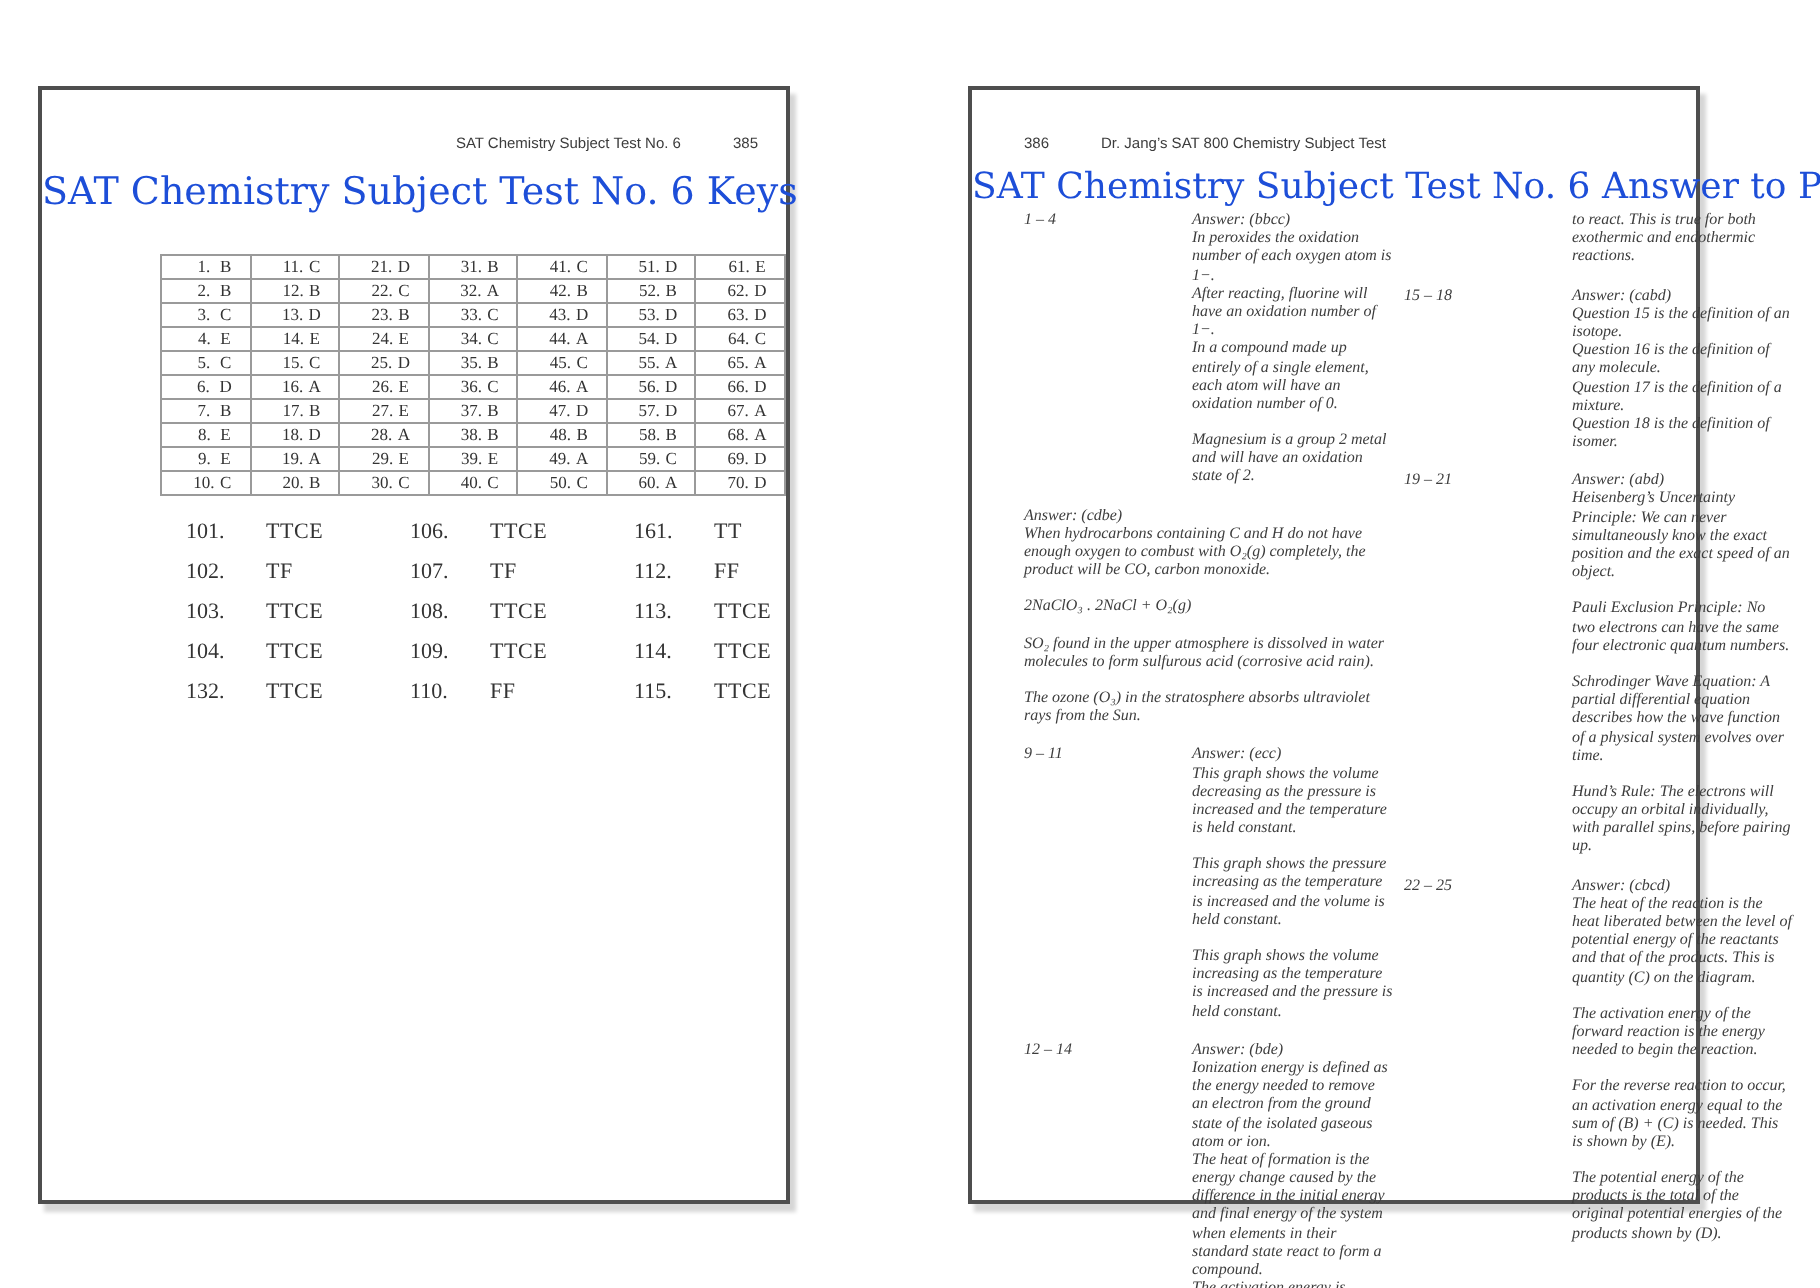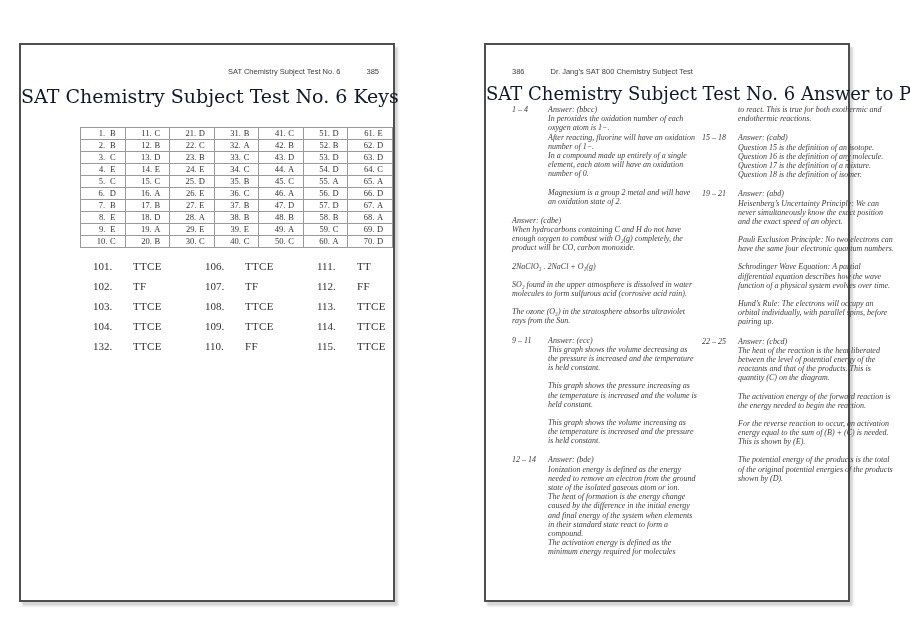--- a/index.html
+++ b/index.html
@@ -18,21 +18,21 @@
   .running-head{
     position:absolute;top:22px;font-family:"Liberation Sans", sans-serif;
     font-size:7.5px;color:#3c3c3c;white-space:nowrap;
   }
   #page-left .running-head{right:14px;}
   #page-right .running-head{left:26px;}
   .head-gap{display:inline-block;width:26px;}
 
   .page-title{
     position:absolute;left:0;right:0;text-align:center;
-    font-family:"DejaVu Serif", serif;color:#0f172a;white-space:nowrap;
+    font-family:"DejaVu Serif", serif;color:#1d4ed8;white-space:nowrap;
   }
   #page-left .page-title{top:40px;font-size:19px;}
   #page-right .page-title{top:38px;font-size:18px;}
 
   
   .key-table{
     position:absolute;top:82px;left:59px;border-collapse:collapse;text-align:center;
   }
   .key-table td{
     width:45px;height:11px;border:1px solid #9a9a9a;
@@ -49,21 +49,21 @@
   .tf-col:nth-child(3){left:224px;}
   .tf-row{height:20px;font-size:11px;color:#333;white-space:nowrap;}
   .tf-num{display:inline-block;width:40px;}
   .tf-val{letter-spacing:0.3px;}
 
   
   .answers{position:absolute;top:60px;left:26px;width:384px;display:flex;}
   .ans-col{box-sizing:border-box;}
   .ans-col.left{width:185px;margin-right:5px;}
   .ans-col.right{width:194px;}
-  .section{display:flex;margin-bottom:10px;}
+  .section{display:flex;margin-bottom:10px;gap:48px;}
   .sec-label{
     flex:none;width:36px;font-size:8px;font-style:italic;color:#3d3d3d;
     line-height:1.15;white-space:nowrap;
   }
   .sec-body{flex:1;min-width:0;}
   .para{
     margin:0;font-size:8px;font-style:italic;color:#3d3d3d;line-height:1.15;
   }
   .para.gap{margin-top:9px;}
 </style>
@@ -178,21 +178,21 @@
         <div class="tf-row"><span class="tf-num">132.</span><span class="tf-val">TTCE</span></div>
       </div>
       <div class="tf-col">
         <div class="tf-row"><span class="tf-num">106.</span><span class="tf-val">TTCE</span></div>
         <div class="tf-row"><span class="tf-num">107.</span><span class="tf-val">TF</span></div>
         <div class="tf-row"><span class="tf-num">108.</span><span class="tf-val">TTCE</span></div>
         <div class="tf-row"><span class="tf-num">109.</span><span class="tf-val">TTCE</span></div>
         <div class="tf-row"><span class="tf-num">110.</span><span class="tf-val">FF</span></div>
       </div>
       <div class="tf-col">
-        <div class="tf-row"><span class="tf-num">111.</span><span class="tf-val">TT</span></div>
+        <div class="tf-row"><span class="tf-num">161.</span><span class="tf-val">TT</span></div>
         <div class="tf-row"><span class="tf-num">112.</span><span class="tf-val">FF</span></div>
         <div class="tf-row"><span class="tf-num">113.</span><span class="tf-val">TTCE</span></div>
         <div class="tf-row"><span class="tf-num">114.</span><span class="tf-val">TTCE</span></div>
         <div class="tf-row"><span class="tf-num">115.</span><span class="tf-val">TTCE</span></div>
       </div>
     </div>
 </div>
 
 <div class="page" id="page-right">
   <div class="running-head">

